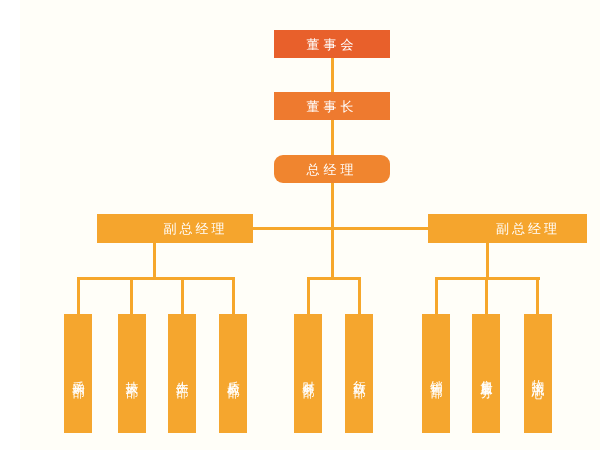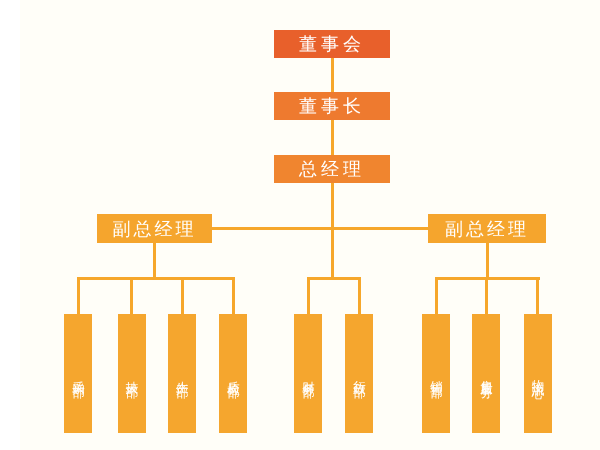--- a/index.html
+++ b/index.html
@@ -4,27 +4,27 @@
 <style>
   html,body{margin:0;padding:0;background:#ffffff;}
   .stage{
     position:relative;width:600px;height:450px;overflow:hidden;
     font-family:"DejaVu Sans","Liberation Sans",sans-serif;
     background:#ffffff;
   }
   .canvas-bg{position:absolute;left:20px;top:0;width:580px;height:450px;background:var(--canvas,#fffef8);}
   .node{
     position:absolute;display:flex;align-items:center;justify-content:center;
-    color:var(--label-text,#ffffff);font-size:18px;letter-spacing:4px;line-height:1;
+    color:var(--label-text,#ffffff);font-size:13px;letter-spacing:4px;line-height:1;
     white-space:nowrap;
   }
   .lvl1{background:var(--level1,#e8602b);}
   .lvl2{background:var(--level2,#ee7a2f);}
-  .lvl3{background:var(--level3,#f0852f);}
-  .lvl4{background:var(--level4,#f5a52d);letter-spacing:3px;}
+  .lvl3{background:var(--level3,#f0852f);border-radius:9px;}
+  .lvl4{background:var(--level4,#f5a52d);letter-spacing:3px;padding-left:41px;}
   .dept{
     position:absolute;display:flex;align-items:center;justify-content:center;
     background:var(--department,#f5a62e);color:var(--label-text,#ffffff);
     writing-mode:vertical-rl;text-orientation:upright;
     font-size:12.5px;letter-spacing:2px;line-height:1;
   }
   .line{position:absolute;background:var(--connector,#f6a72b);}
 </style>
 </head>
 <body>

